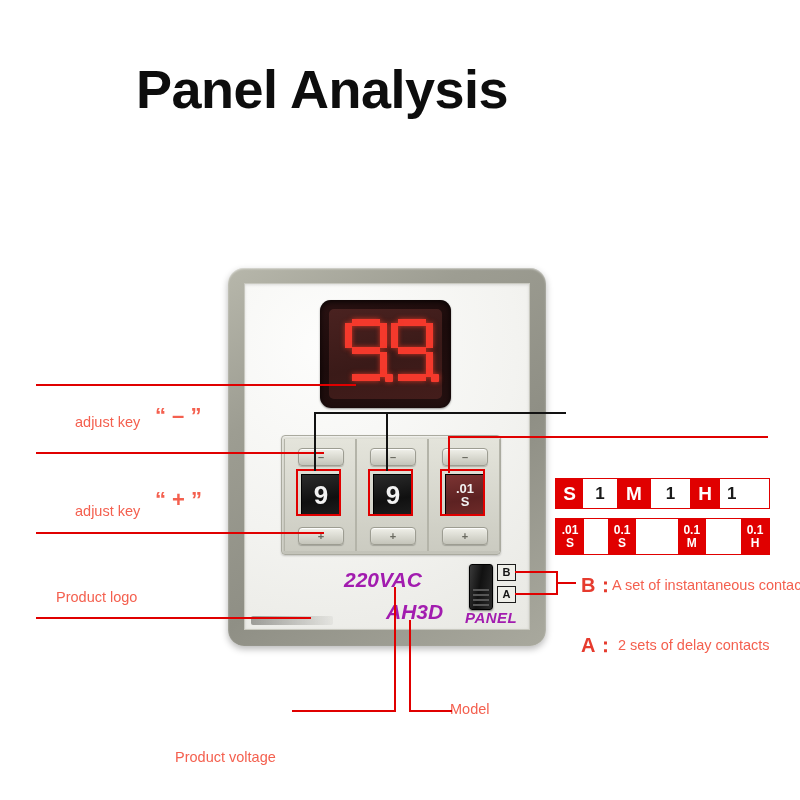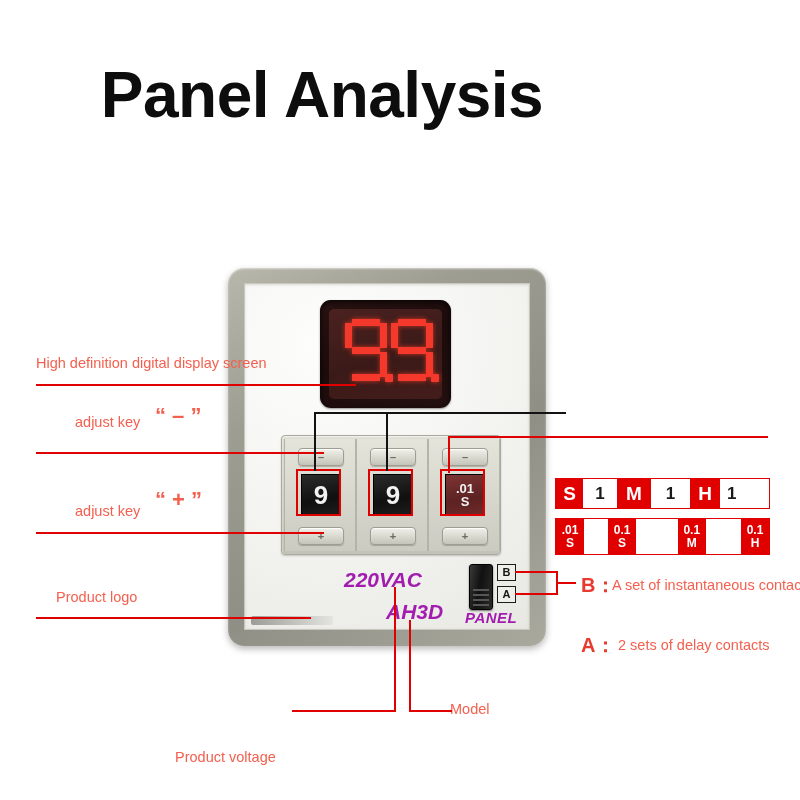--- a/index.html
+++ b/index.html
@@ -9,21 +9,21 @@
     font-family:"Liberation Sans", sans-serif;
     overflow:hidden;
     position:relative;
   }
   #stage{position:absolute;left:0;top:0;width:800px;height:800px;}
 
   
   .title{
     position:absolute;left:0;top:58px;width:644px;
     text-align:center;
-    font-size:64px;font-weight:bold;color:#0d0d0d;
+    font-size:54px;font-weight:bold;color:#0d0d0d;
     letter-spacing:-0.5px;
   }
   .subtitle{
     position:absolute;left:0;top:168px;width:800px;
     text-align:center;
     font-size:21px;color:#3a3a3a;letter-spacing:10px;
     font-weight:400;
   }
 
   
@@ -220,21 +220,20 @@
   <div class="mode-sw">
     <i style="top:24px;"></i>
       <i style="top:29px;"></i>
       <i style="top:34px;"></i>
       <i style="top:39px;"></i>
   </div>
   <div class="ab-box" style="left:497px;top:564px;">B</div>
   <div class="ab-box" style="left:497px;top:586px;">A</div>
   <div class="plabel" style="left:465px;top:609px;font-size:15px;letter-spacing:.5px;">PANEL</div>
 
-  <div class="anno" style="left:36px;top:355px;">High definition digital display screen</div>
   <div class="hline" style="left:36px;top:384px;width:320px;"></div>
 
   <div class="anno" style="left:75px;top:414px;">adjust key</div>
   <div class="anno-big" style="left:155px;top:403px;">“ – ”</div>
   <div class="hline" style="left:36px;top:452px;width:288px;"></div>
 
   <div class="anno" style="left:75px;top:503px;">adjust key</div>
   <div class="anno-big" style="left:155px;top:487px;">“ + ”</div>
   <div class="hline" style="left:36px;top:532px;width:288px;"></div>
 

